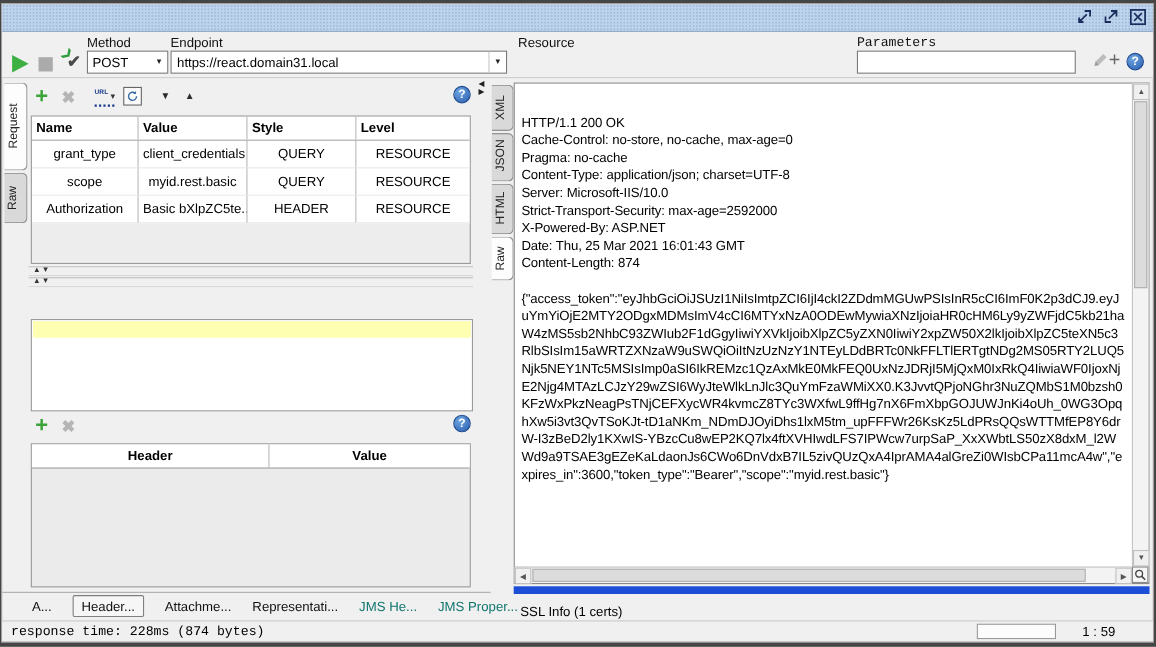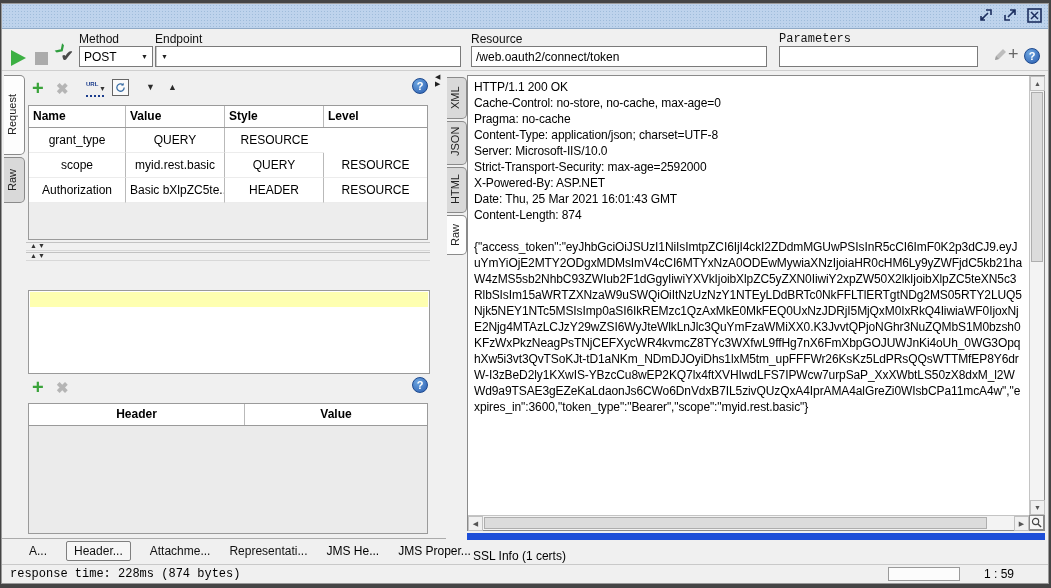--- a/index.html
+++ b/index.html
@@ -90,33 +90,33 @@
   .htoolbar { position:absolute; left:2px; top:306px; right:2px; height:24px; }
   .htable { position:absolute; left:2px; top:332px; right:4px; height:131px; border:1px solid #9a9a9a; background:#ebebeb; }
   .hrow { display:grid; grid-template-columns:216px 1fr; background:#fff; border-bottom:1px solid #9a9a9a; }
   .hcell { padding:3px 4px; height:21px; text-align:center; font-weight:bold; border-right:1px solid #b9b9b9; }
   .hcell:last-child { border-right:none; }
 
   
   .btabs { position:absolute; left:0; top:467px; width:444px; height:25px; border-top:1px solid #ababab; display:flex; align-items:center; gap:19px; padding-left:27px; }
   .btab { font-size:12px; color:#111; cursor:pointer; white-space:nowrap; }
   .btab.selected { border:1px solid #7f7f7f; border-radius:2px; padding:2px 7px; background:#f6f6f6; }
-  .btab.disabled { color:#000000; cursor:default; }
+  .btab.disabled { color:#0f766e; cursor:default; }
 
   
   .vdivider { position:absolute; left:430px; top:0; width:14px; height:100%; cursor:col-resize; }
   .vdivider .arrows { position:absolute; top:2px; left:3px; font-size:7px; color:#222; line-height:7px; text-align:center; }
 
   
   .right-panel { position:absolute; left:444px; top:0; right:0; height:100%; }
   .right-tabs { position:absolute; left:1px; top:6px; width:20px; display:flex; flex-direction:column; gap:2px; }
   .right-tabs .vtab { border-right:none; border-radius:5px 0 0 5px; padding:8px 2px; }
   .response-box { position:absolute; left:21px; top:4px; right:3px; height:456px; border:1px solid #8a8a8a; background:#fff; }
   .resp-text { position:absolute; left:0; top:0; right:15px; bottom:15px; overflow:hidden; padding:3px 6px; font-size:12px; line-height:16px; letter-spacing:-0.1px; }
-  .resp-headers { white-space:pre-line; }
+  .resp-headers { white-space:pre-line;margin-top:24px; }
   .resp-body { margin-top:16px; word-break:break-all; white-space:pre-wrap; }
   .vscroll { position:absolute; right:0; top:0; bottom:15px; width:15px; background:#f3f3f3; border-left:1px solid #c4c4c4; }
   .hscroll { position:absolute; left:0; right:15px; bottom:0; height:15px; background:#f3f3f3; border-top:1px solid #c4c4c4; }
   .sbtn { position:absolute; width:15px; height:15px; display:flex; align-items:center; justify-content:center; font-size:7px; color:#555; background:#f0f0f0; border:1px solid #c0c0c0; cursor:pointer; }
   .vthumb { position:absolute; left:1px; right:1px; top:16px; height:170px; background:#dcdcdc; border:1px solid #aeaeae; cursor:grab; }
   .hthumb { position:absolute; top:1px; bottom:1px; left:16px; right:42px; background:#dcdcdc; border:1px solid #aeaeae; cursor:grab; }
   .corner-zoom { position:absolute; right:0; bottom:0; width:15px; height:15px; border:1px solid #8a8a8a; background:#f6f6f6; display:flex; align-items:center; justify-content:center; cursor:pointer; }
   .ssl-row { position:absolute; left:21px; right:3px; top:462px; border-top:7px solid #1d4ed8; padding:9px 0 0 6px; font-size:12px; }
 
   
@@ -163,27 +163,25 @@
     </span>
 
     <span class="tb-label" style="left:77px;">Method</span>
     <div class="tb-field select-box" style="left:77px; width:74px;">
       <span class="val">POST</span>
       <span class="caret">▼</span>
     </div>
 
     <span class="tb-label" style="left:153px;">Endpoint</span>
     <div class="tb-field select-box" style="left:153px; width:306px; padding:0;">
+      <span class="val" style="padding-left:5px;">https://react.domain31.local</span>
       <span class="combo-arrow">▼</span>
     </div>
 
     <span class="tb-label" style="left:469px;">Resource</span>
-    <div class="tb-field" style="left:469px; width:296px;">
-      <input class="plain" value="/web.oauth2/connect/token" style="">
-    </div>
 
     <span class="tb-label" style="left:777px;font-family:Liberation Mono, monospace;">Parameters</span>
     <div class="tb-field" style="left:777px; width:199px;">
       <input class="plain" value="" style="">
     </div>
 
     <span class="mini-icon" style="left:990px;">
       <svg width="15" height="15" viewBox="0 0 15 15">
           <path d="M3 12l1-4 7-7 3 3-7 7z" fill="#bdbdbd"></path>
           <path d="M3 12l4-1-3-3z" fill="#9e9e9e"></path>
@@ -219,20 +217,21 @@
 
       <div class="ptable">
         <div class="prow head">
           <span class="pcell">Name</span>
           <span class="pcell">Value</span>
           <span class="pcell">Style</span>
           <span class="pcell">Level</span>
         </div>
         <div class="prow">
           <span class="pcell">grant_type</span>
+          <span class="pcell">client_credentials</span>
           <span class="pcell">QUERY</span>
           <span class="pcell">RESOURCE</span>
         </div>
         <div class="prow">
           <span class="pcell">scope</span>
           <span class="pcell">myid.rest.basic</span>
           <span class="pcell">QUERY</span>
           <span class="pcell">RESOURCE</span>
         </div>
         <div class="prow">

